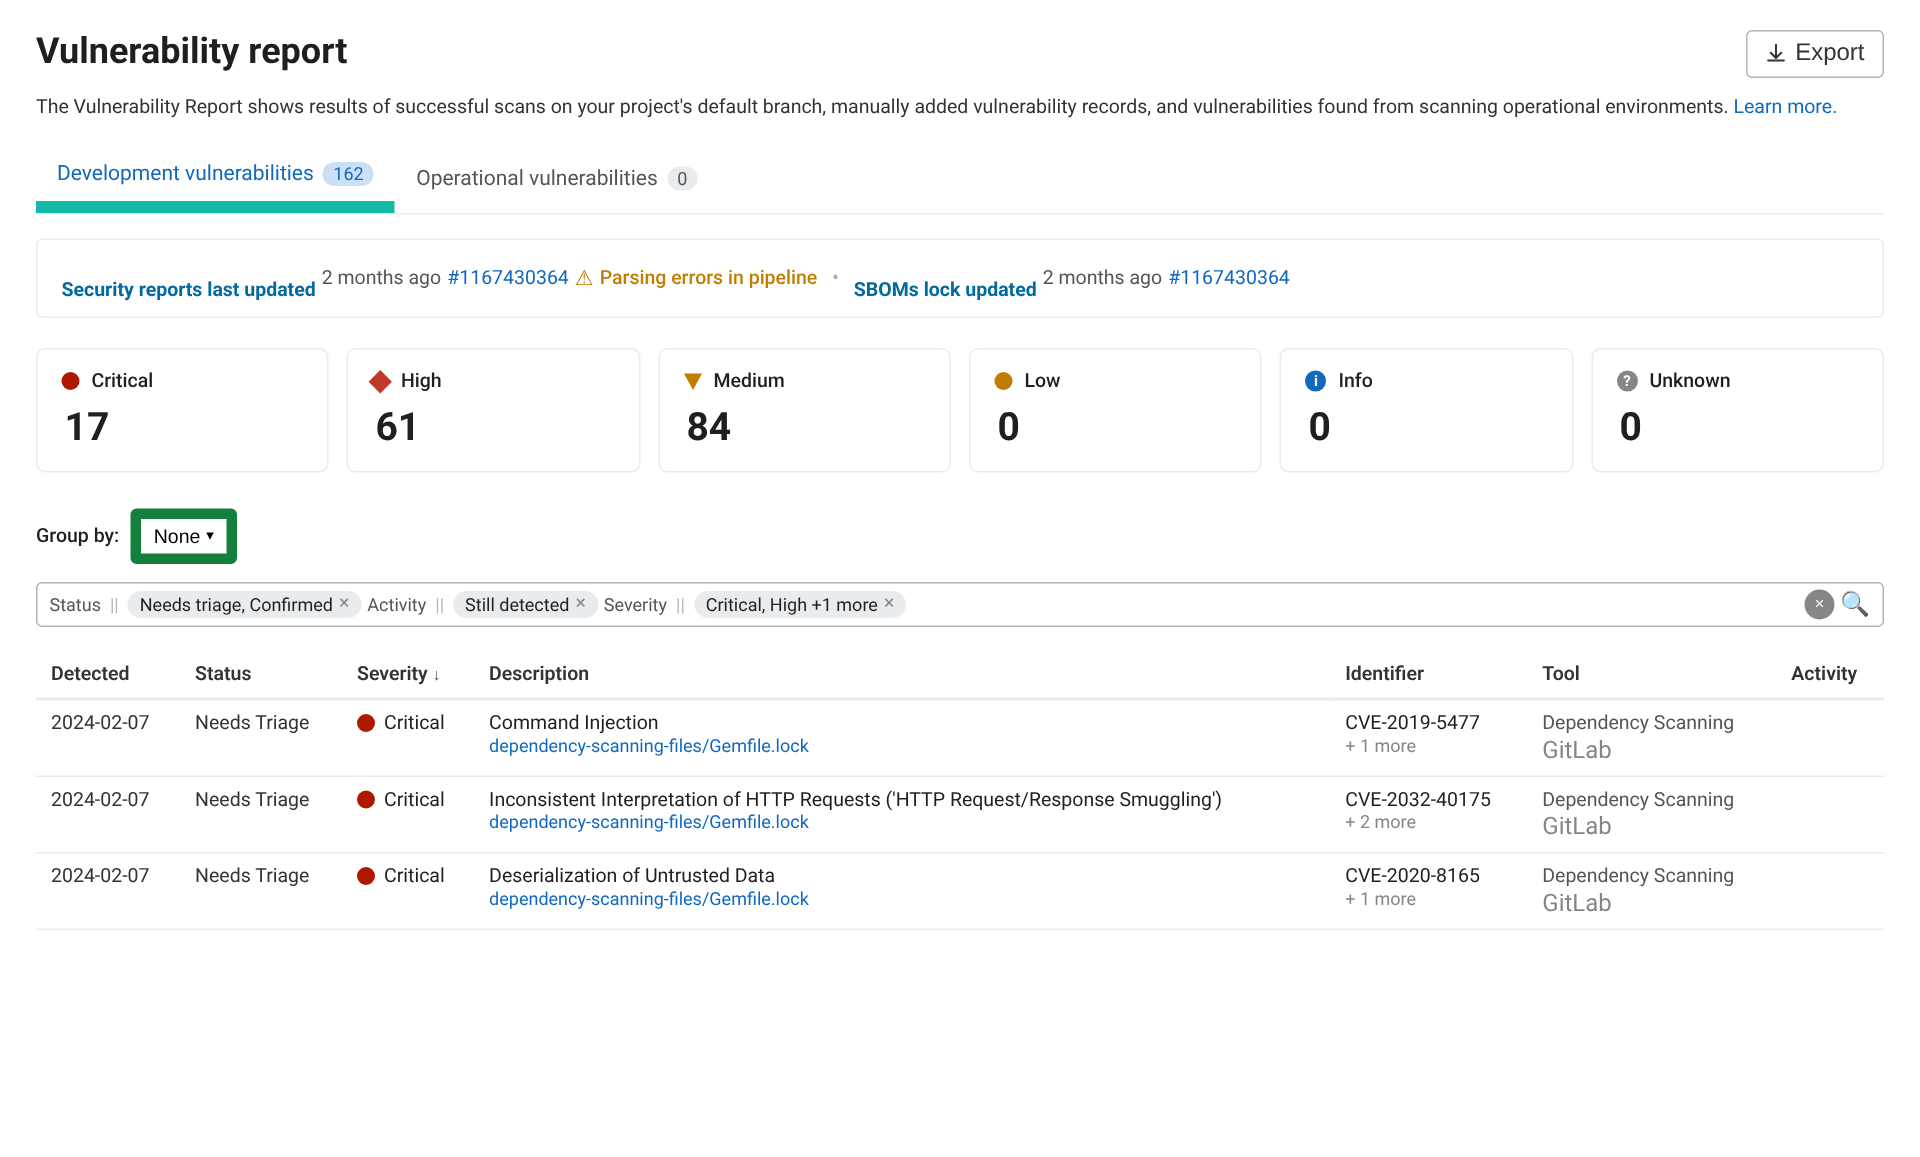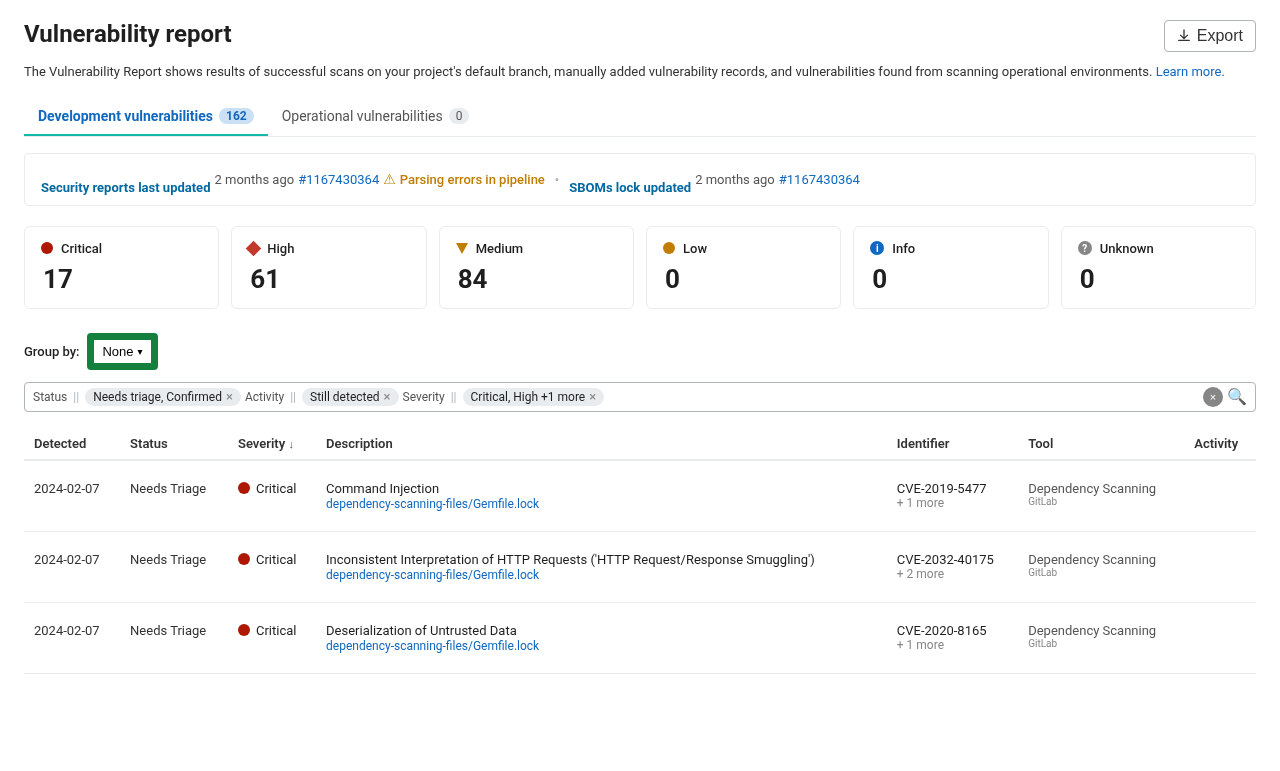--- a/index.html
+++ b/index.html
@@ -7,21 +7,21 @@
 
     .page-title { font-size: 24px; font-weight: 700; margin-bottom: 10px; }
     .page-description { font-size: 13px; color: #333; margin-bottom: 16px; line-height: 1.5; }
     .page-description a { color: #1068bf; text-decoration: none; }
 
     .header-row { display: flex; justify-content: space-between; align-items: flex-start; margin-bottom: 4px; }
     .export-btn { display: flex; align-items: center; gap: 6px; border: 1px solid #adb5bd; border-radius: 4px; padding: 6px 12px; font-size: 16px; cursor: pointer; background: #fff; color: #333; }
 
     .tabs { display: flex; border-bottom: 1px solid #e9ecef; margin-bottom: 16px; }
     .tab { padding: 10px 14px; font-size: 14px; cursor: pointer; border-bottom: 2px solid transparent; color: #555; text-decoration: none; display: flex; align-items: center; gap: 6px; }
-    .tab.active { border-bottom: 2px solid #14b8a6; color: #1068bf; font-weight: 700; }
+    .tab.active { border-bottom: 8px solid #14b8a6; color: #1068bf; font-weight: 400; }
     .tab-badge { background: #e9ecef; border-radius: 20px; padding: 1px 7px; font-size: 12px; color: #555; }
     .tab.active .tab-badge { background: #cce0f5; color: #1068bf; }
 
     .security-banner { border: 1px solid #e9ecef; border-radius: 4px; padding: 10px 16px; margin-bottom: 20px; font-size: 13px; color: #555; display: flex; align-items: center; gap: 4px; flex-wrap: wrap; }
     .security-banner a { color: #1068bf; text-decoration: none; }
     .security-banner .warning-link { color: #c17d00; font-weight: 500; display: flex; align-items: center; gap: 4px; }
     .security-banner strong { color: #0369a1; font-weight: 700; margin-top: 16px; }
     .dot-sep { margin: 0 6px; color: #aaa; }
 
     .severity-cards { display: flex; gap: 12px; margin-bottom: 24px; }
@@ -43,30 +43,30 @@
     .filter-tag-value .remove-btn { cursor: pointer; color: #868686; font-size: 13px; line-height: 1; }
     .filter-sep { color: #adb5bd; padding: 0 2px; font-size: 12px; }
     .filter-bar-spacer { flex: 1; }
     .filter-bar-actions { display: flex; align-items: center; gap: 4px; }
     .filter-clear-btn { width: 20px; height: 20px; border-radius: 50%; background: #868686; color: #fff; display: flex; align-items: center; justify-content: center; cursor: pointer; font-size: 11px; border: none; }
     .filter-search-btn { cursor: pointer; color: #555; font-size: 16px; background: none; border: none; }
 
     table { width: 100%; border-collapse: collapse; font-size: 13px; }
     thead tr { border-bottom: 2px solid #e9ecef; }
     th { text-align: left; padding: 8px 10px; font-size: 13px; font-weight: 600; color: #333; white-space: nowrap; }
-    td { padding: 20px 10px; vertical-align: top; border-bottom: 1px solid #e9ecef; }
+    td { padding: 8px 10px; vertical-align: top; border-bottom: 1px solid #e9ecef; }
     .td-date { white-space: nowrap; color: #333; }
     .td-status { color: #333; }
     .td-severity { display: flex; align-items: center; gap: 6px; }
     .td-description { }
     .td-description a { color: #1068bf; text-decoration: none; font-size: 12px; }
     .td-identifier { }
     .td-identifier-more { color: #868686; font-size: 12px; }
     .td-tool { color: #555; }
-    .td-tool-sub { color: #868686; font-size: 10px; }
+    .td-tool-sub { color: #868686; font-size: 16px; }
 
     .sort-arrow { font-size: 11px; color: #555; }
 
     .warning-icon { color: #c17d00; font-size: 14px; }
   </style>
 </head>
 <body>
 
 <div class="header-row">
   <h1 class="page-title">Vulnerability report</h1>

